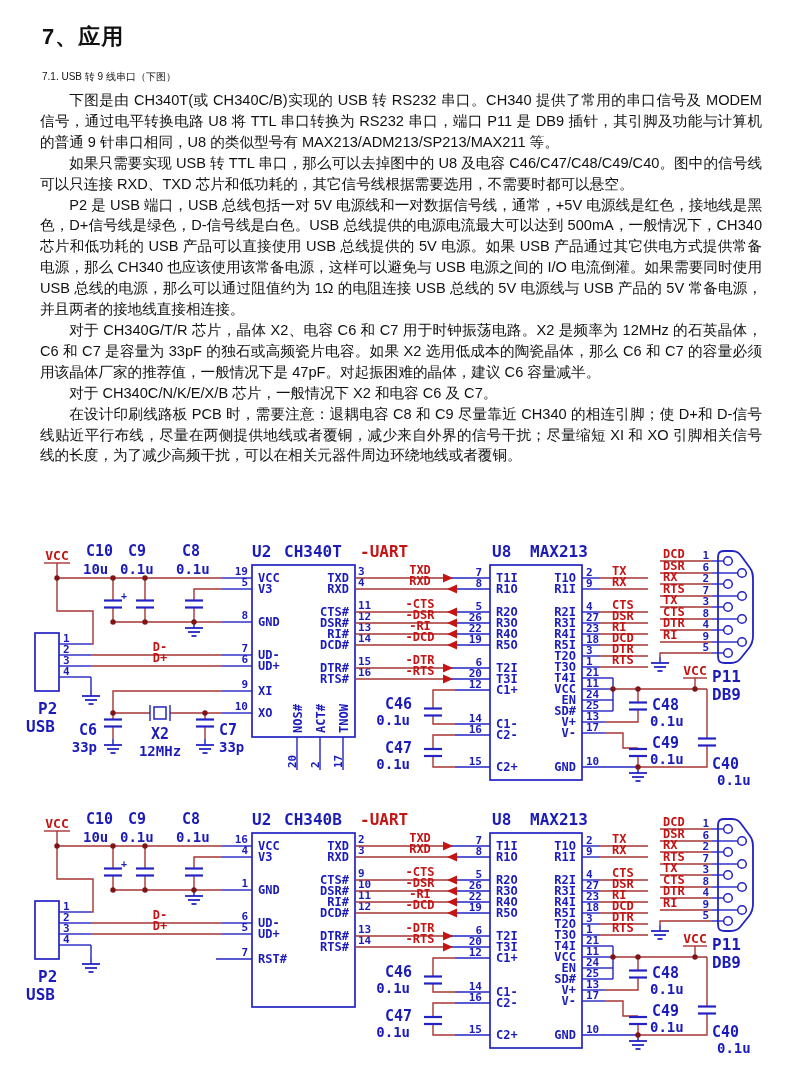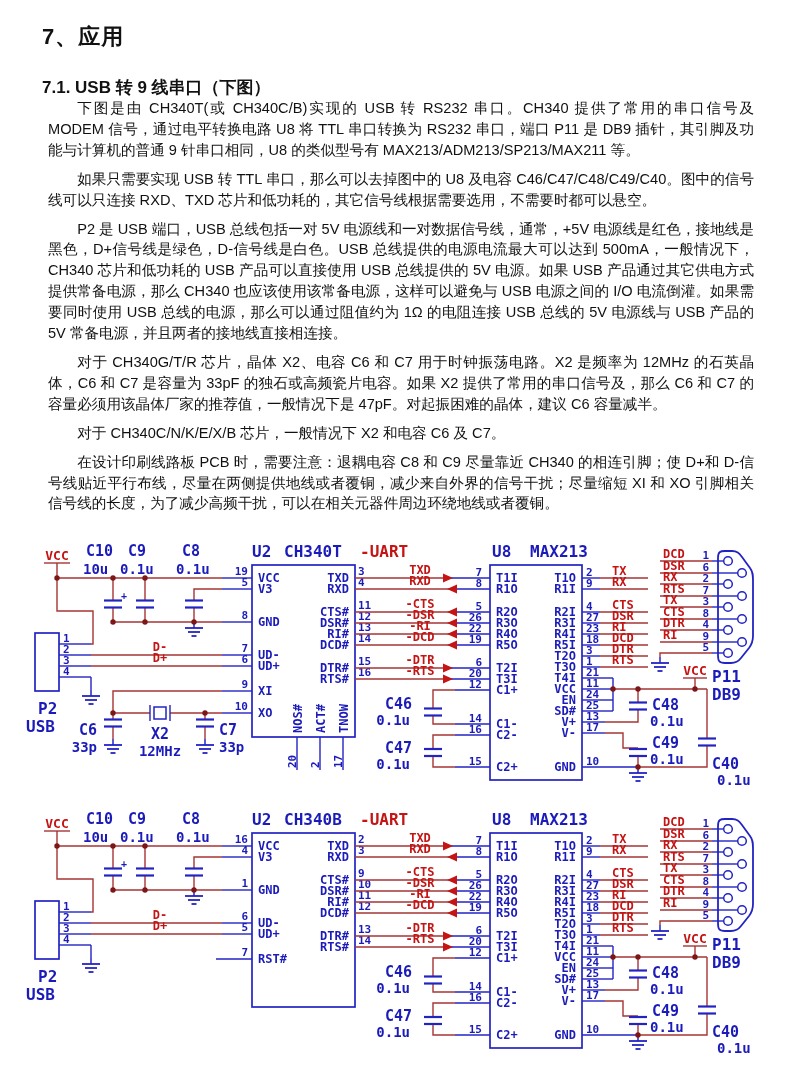--- a/index.html
+++ b/index.html
@@ -1,38 +1,38 @@
 <!DOCTYPE html>
 <html><head>
 <meta charset="utf-8">
 <style>
   html,body{margin:0;padding:0;background:#888;}
   .page{position:relative;width:790px;height:1081px;background:#ffffff;overflow:hidden;
         font-family:"Liberation Sans","DejaVu Sans",sans-serif;color:#111;}
   .h1{position:absolute;left:42px;top:22px;font-size:22px;font-weight:bold;letter-spacing:1px;}
-  .h2{position:absolute;left:42px;top:76px;font-size:17px;font-weight:bold;}
+  .h2{position:absolute;left:42px;top:70px;font-size:10px;font-weight:normal;}
   .body-text{position:absolute;left:40px;top:90px;width:722px;font-size:14.6px;line-height:20.9px;
              text-align:justify;}
-  .body-text p{margin:8px;text-indent:2em;}
+  .body-text p{margin:0;text-indent:2em;}
   .body-text .bold{font-weight:normal;}
   svg.schem{position:absolute;left:0;top:0;width:790px;height:1081px;}
   svg.schem text{font-family:"DejaVu Sans Mono","Liberation Mono",monospace;font-weight:bold;}
 </style>
 </head>
 <body>
 
 <div class="page">
   <div class="h1">7、应用</div>
   <div class="h2">7.1. USB 转 9 线串口（下图）</div>
 
   <div class="body-text">
     <p>下图是由 CH340T(或 CH340C/B)实现的 USB 转 RS232 串口。CH340 提供了常用的串口信号及 MODEM 信号，通过电平转换电路 U8 将 TTL 串口转换为 RS232 串口，端口 P11 是 DB9 插针，其引脚及功能与计算机的普通 9 针串口相同，U8 的类似型号有 MAX213/ADM213/SP213/MAX211 等。</p>
     <p>如果只需要实现 USB 转 TTL 串口，那么可以去掉图中的 U8 及电容 C46/C47/C48/C49/C40。图中的信号线可以只连接 RXD、TXD 芯片和低功耗的，其它信号线根据需要选用，不需要时都可以悬空。</p>
     <p><span>P2 是 USB 端口，USB 总线包括一对 5V 电源线和一对数据信号线，通常，+5V 电源线是红色，接地线是黑色，D+信号线是绿色，D-信号线是白色。USB 总线提供的电源电流最大可以达到 500mA，一般情况下，CH340 芯片和低功耗的 USB 产品可以直接使用 USB 总线提供的 5V 电源。</span><span class="bold">如果 USB 产品通过其它供电方式提供常备电源，那么 CH340 也应该使用该常备电源，这样可以避免与 USB 电源之间的 I/O 电流倒灌。</span><span>如果需要同时使用 USB 总线的电源，那么可以通过阻值约为 1Ω 的电阻连接 USB 总线的 5V 电源线与 USB 产品的 5V 常备电源，并且两者的接地线直接相连接。</span></p>
-    <p>对于 CH340G/T/R 芯片，晶体 X2、电容 C6 和 C7 用于时钟振荡电路。X2 是频率为 12MHz 的石英晶体，C6 和 C7 是容量为 33pF 的独石或高频瓷片电容。如果 X2 提供了常用的串口信号及，那么 C6 和 C7 的容量必须用该晶体厂家的推荐值，一般情况下是 47pF。对起振困难的晶体，建议 C6 容量减半。</p>
+    <p>对于 CH340G/T/R 芯片，晶体 X2、电容 C6 和 C7 用于时钟振荡电路。X2 是频率为 12MHz 的石英晶体，C6 和 C7 是容量为 33pF 的独石或高频瓷片电容。如果 X2 选用低成本的陶瓷晶体，那么 C6 和 C7 的容量必须用该晶体厂家的推荐值，一般情况下是 47pF。对起振困难的晶体，建议 C6 容量减半。</p>
     <p>对于 CH340C/N/K/E/X/B 芯片，一般情况下 X2 和电容 C6 及 C7。</p>
     <p>在设计印刷线路板 PCB 时，需要注意：退耦电容 C8 和 C9 尽量靠近 CH340 的相连引脚；使 D+和 D-信号线贴近平行布线，尽量在两侧提供地线或者覆铜，减少来自外界的信号干扰；尽量缩短 XI 和 XO 引脚相关信号线的长度，为了减少高频干扰，可以在相关元器件周边环绕地线或者覆铜。</p>
   </div>
 
   <svg class="schem" id="schematic-svg" viewBox="0 0 790 1081">
       <rect x="252" y="565" width="103" height="172" fill="none" stroke="#2323c4" stroke-width="1.7"></rect>
       <rect x="35" y="633" width="24" height="58" fill="none" stroke="#2323c4" stroke-width="1.7"></rect>
       <polyline points="44,563 70,563" fill="none" stroke="#a63434" stroke-width="1.4"></polyline>
       <polyline points="57,563 57,578" fill="none" stroke="#a63434" stroke-width="1.4"></polyline>
       <polyline points="57,578 222,578" fill="none" stroke="#a63434" stroke-width="1.4"></polyline>

